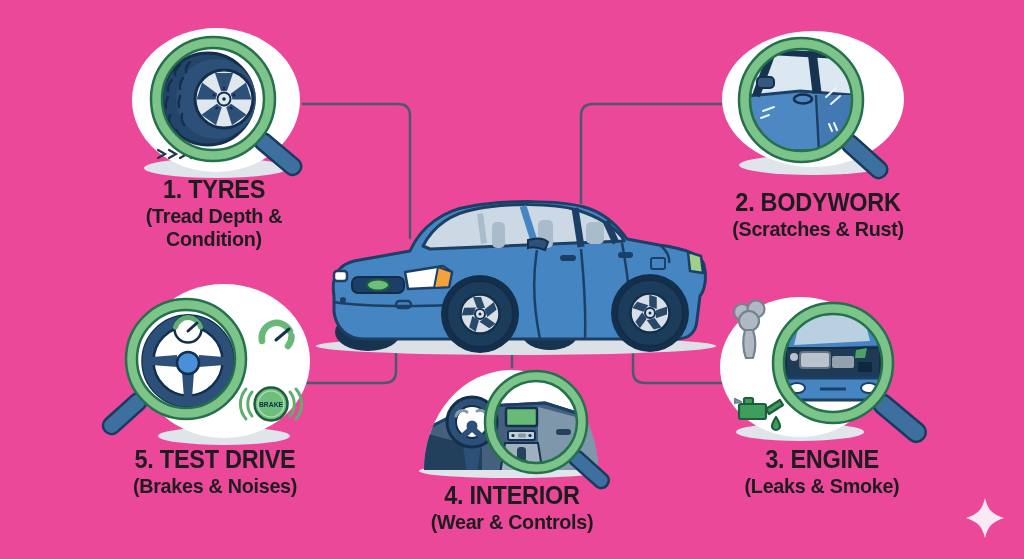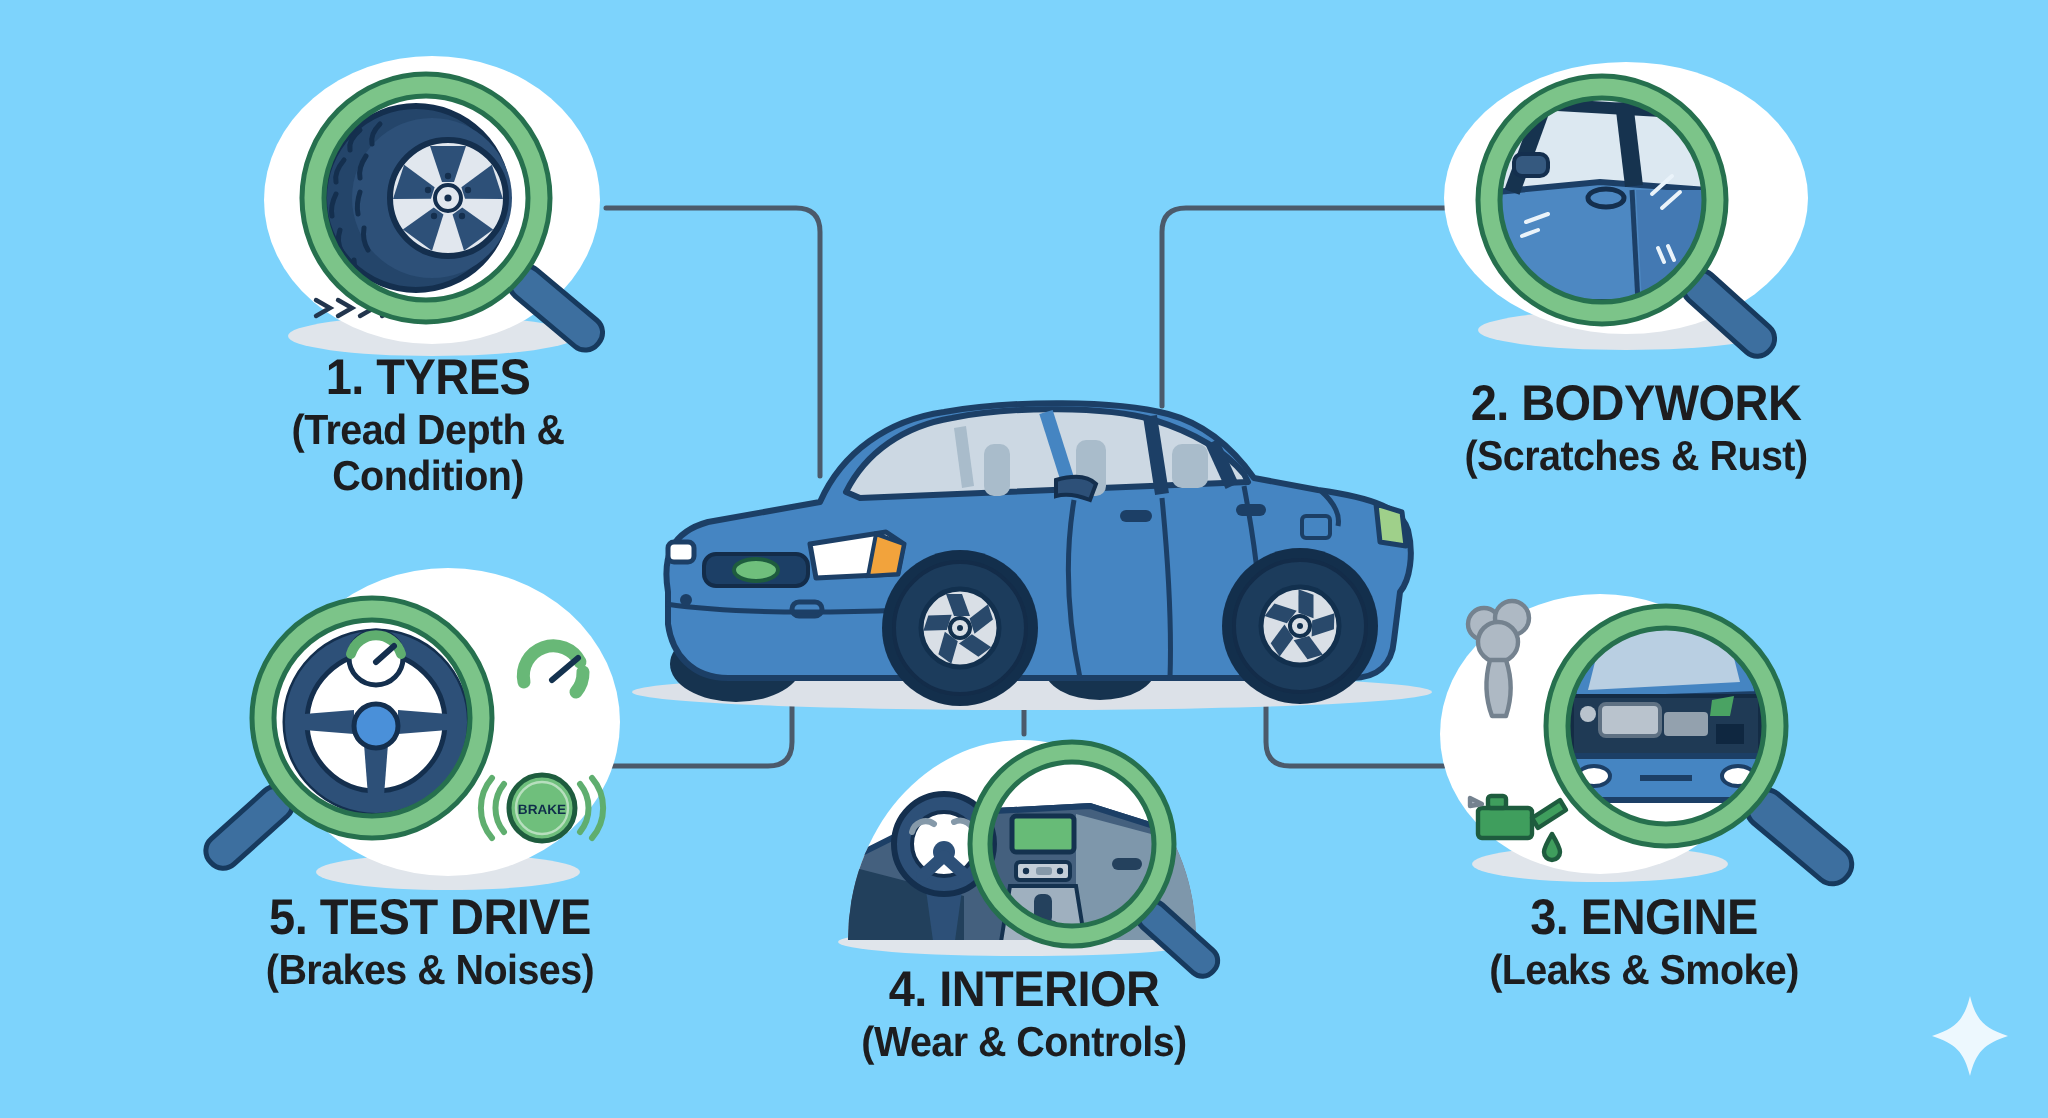--- a/index.html
+++ b/index.html
@@ -1,18 +1,18 @@
 <!DOCTYPE html>
 <html><head>
 <meta charset="utf-8">
 <style>
   html,body{margin:0;padding:0;background:#ecf0f4;}
   #canvas{
     position:relative;width:1024px;height:559px;overflow:hidden;
-    background:#7dd3fc;
+    background:#ec4899;
     font-family:"Liberation Sans","DejaVu Sans",sans-serif;
   }
   #art{position:absolute;left:0;top:0;}
   .callout-label{
     position:absolute;width:260px;text-align:center;color:#1d1d1f;
     transform:scaleX(.94);transform-origin:center top;
   }
   .callout-title{
     font-size:25px;font-weight:bold;line-height:27px;letter-spacing:-.3px;
   }

